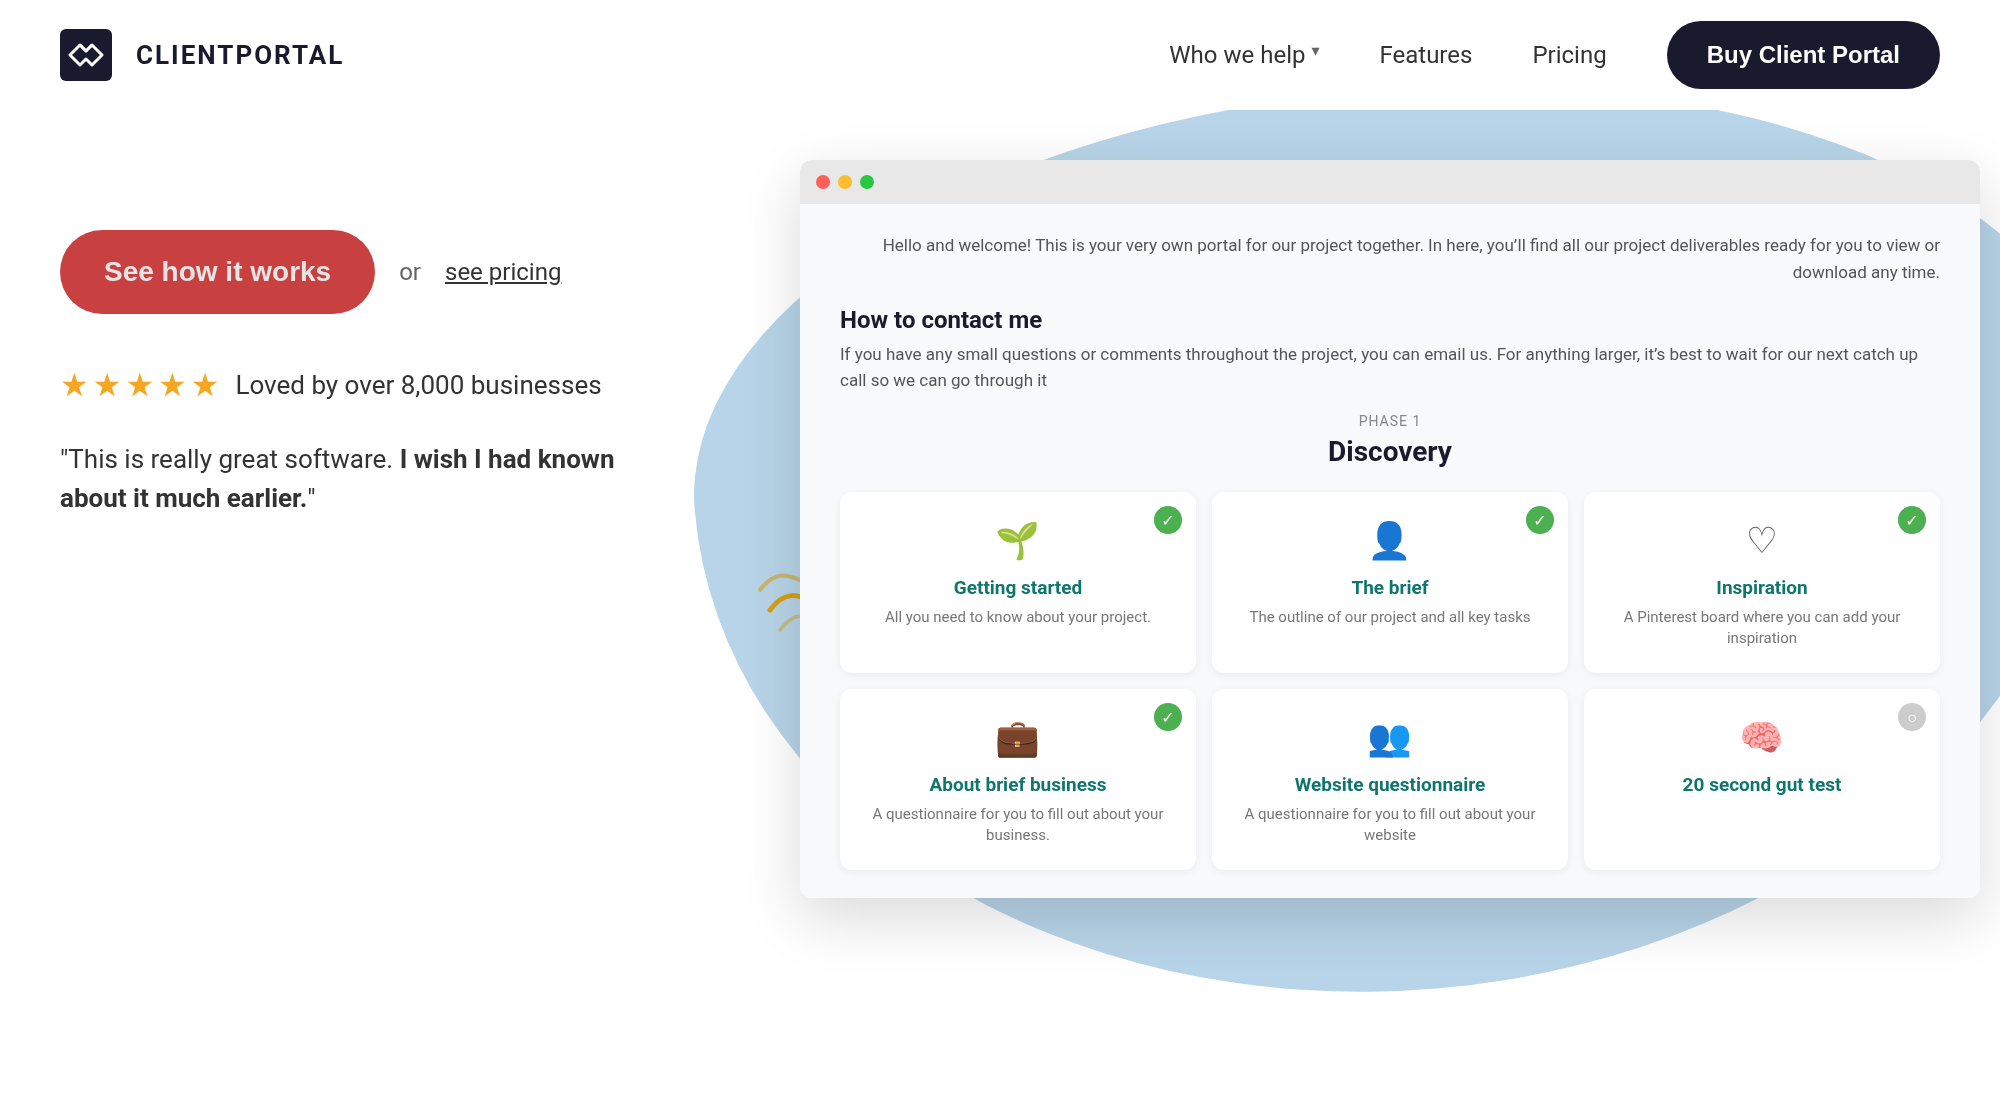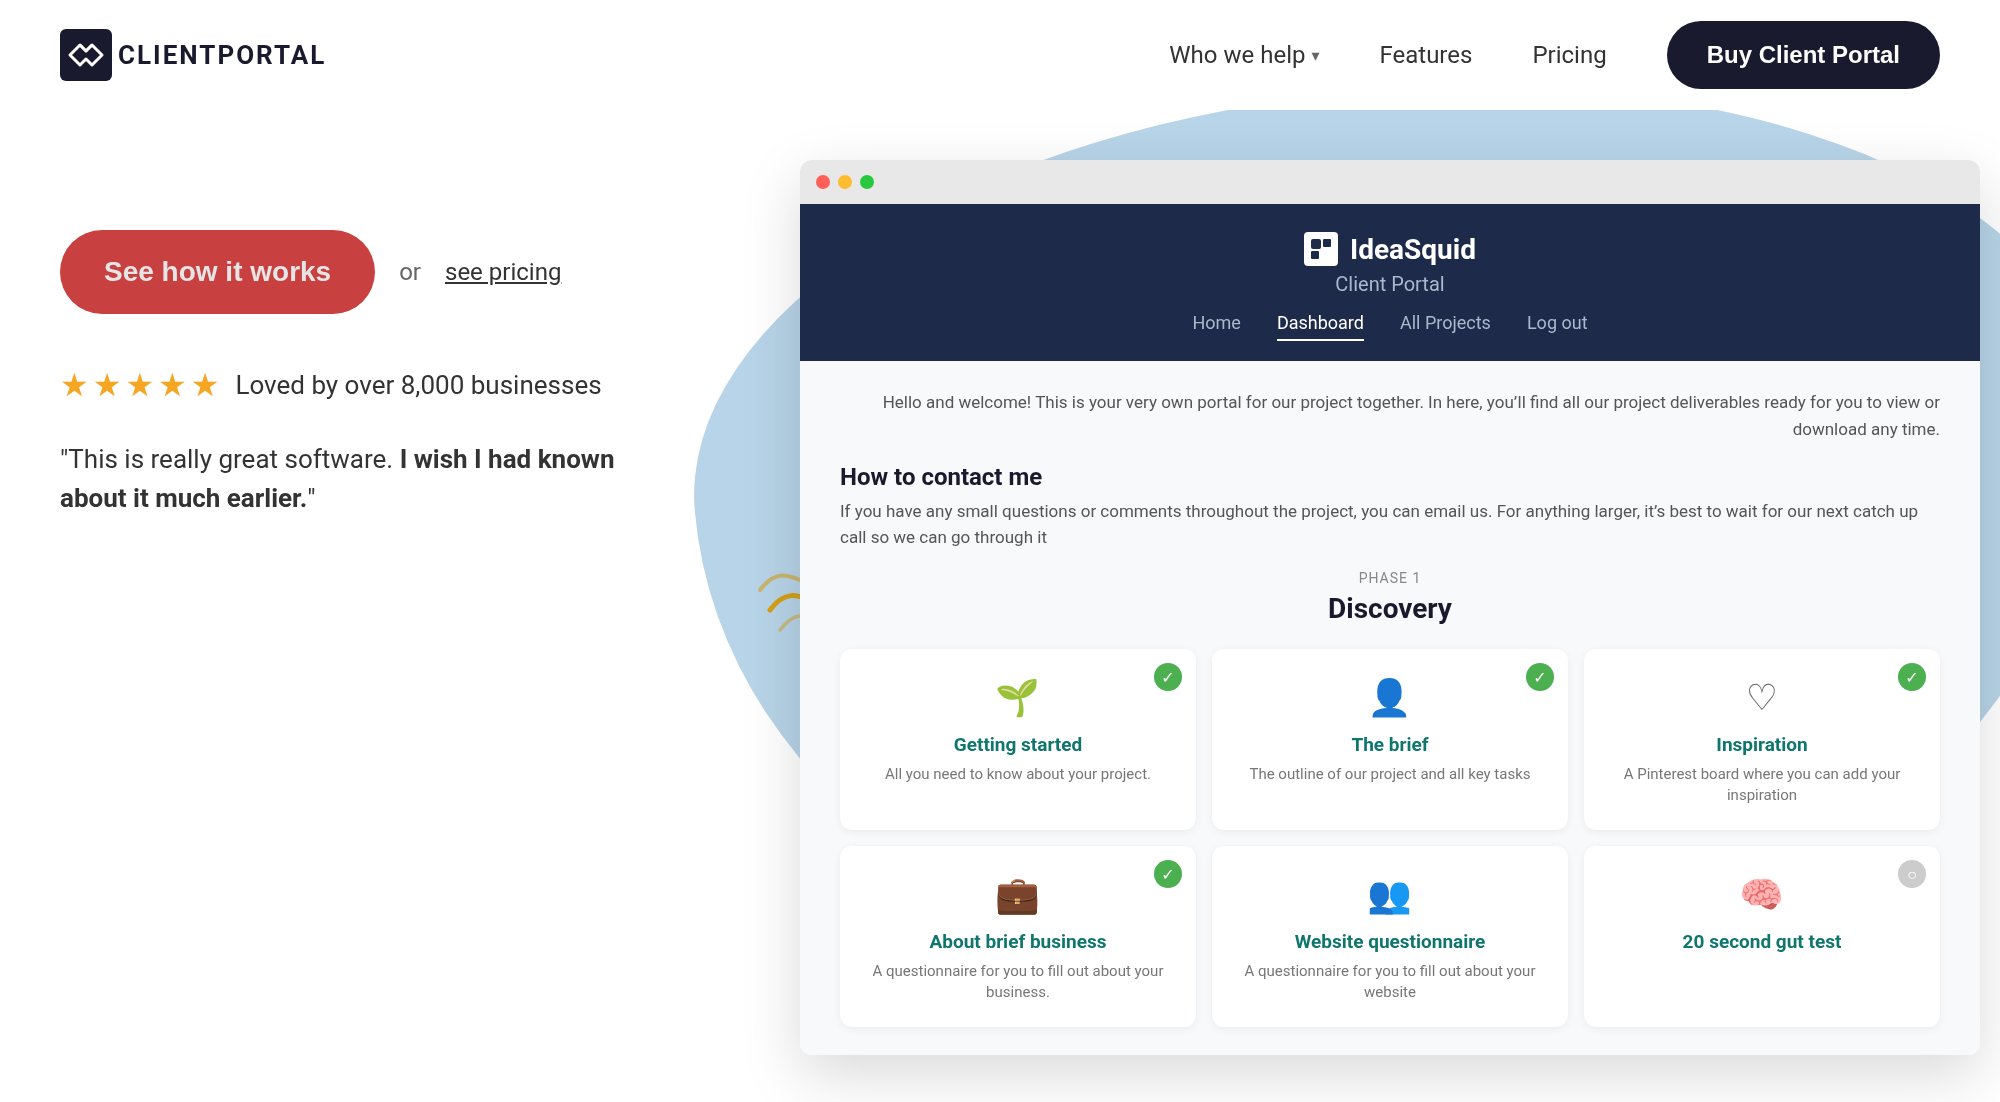--- a/index.html
+++ b/index.html
@@ -19,21 +19,21 @@
       justify-content: space-between;
       padding: 0 60px;
       height: 110px;
       background: #fff;
       position: relative;
       z-index: 10;
     }
     .logo-area {
       display: flex;
       align-items: center;
-      gap: 6px;
+      gap: 24px;
       text-align: center;
     }
     .logo-icon {
       width: 52px;
       height: 52px;
     }
     .logo-text {
       font-size: 26px;
       font-weight: 700;
       letter-spacing: 2px;
@@ -42,21 +42,20 @@
     .nav {
       display: flex;
       align-items: center;
       gap: 60px;
     }
     .nav-item {
       font-size: 24px;
       color: #333;
       cursor: pointer;
       display: flex;
-      align-items: center;
       gap: 6px;
     }
     .nav-item .chevron {
       font-size: 16px;
       color: #666;
     }
     .buy-btn {
       background: #1a1a2e;
       color: #fff;
       padding: 20px 40px;
@@ -420,39 +419,20 @@
     </svg>
 
     <div class="browser-mockup">
       <div class="browser-bar">
         <div class="dot dot-red"></div>
         <div class="dot dot-yellow"></div>
         <div class="dot dot-green"></div>
       </div>
       <div class="portal-inner">
 
-        <div class="portal-header">
-          <div class="portal-logo-row">
-            <div class="portal-logo-icon">
-              <svg width="24" height="24" viewBox="0 0 24 24" fill="none">
-                <rect x="2" y="2" width="10" height="10" rx="2" fill="#1e2a4a"></rect>
-                <rect x="14" y="2" width="8" height="8" rx="1" fill="#1e2a4a"></rect>
-                <rect x="2" y="14" width="8" height="8" rx="1" fill="#1e2a4a"></rect>
-              </svg>
-            </div>
-            <span class="portal-company">IdeaSquid</span>
-          </div>
-          <div class="portal-subtitle">Client Portal</div>
-          <div class="portal-nav">
-            <span class="portal-nav-item">Home</span>
-            <span class="portal-nav-item active">Dashboard</span>
-            <span class="portal-nav-item">All Projects</span>
-            <span class="portal-nav-item">Log out</span>
-          </div>
-        </div>
 
         <div class="portal-body">
           <p class="portal-welcome">Hello and welcome! This is your very own portal for our project together. In here, you’ll find all our project deliverables ready for you to view or download any time.</p>
           <div class="portal-section-title">How to contact me</div>
           <p class="portal-section-text">If you have any small questions or comments throughout the project, you can email us. For anything larger, it’s best to wait for our next catch up call so we can go through it</p>
 
           <div class="phase-label">PHASE 1</div>
           <div class="phase-title">Discovery</div>
 
           <div class="cards-grid">

